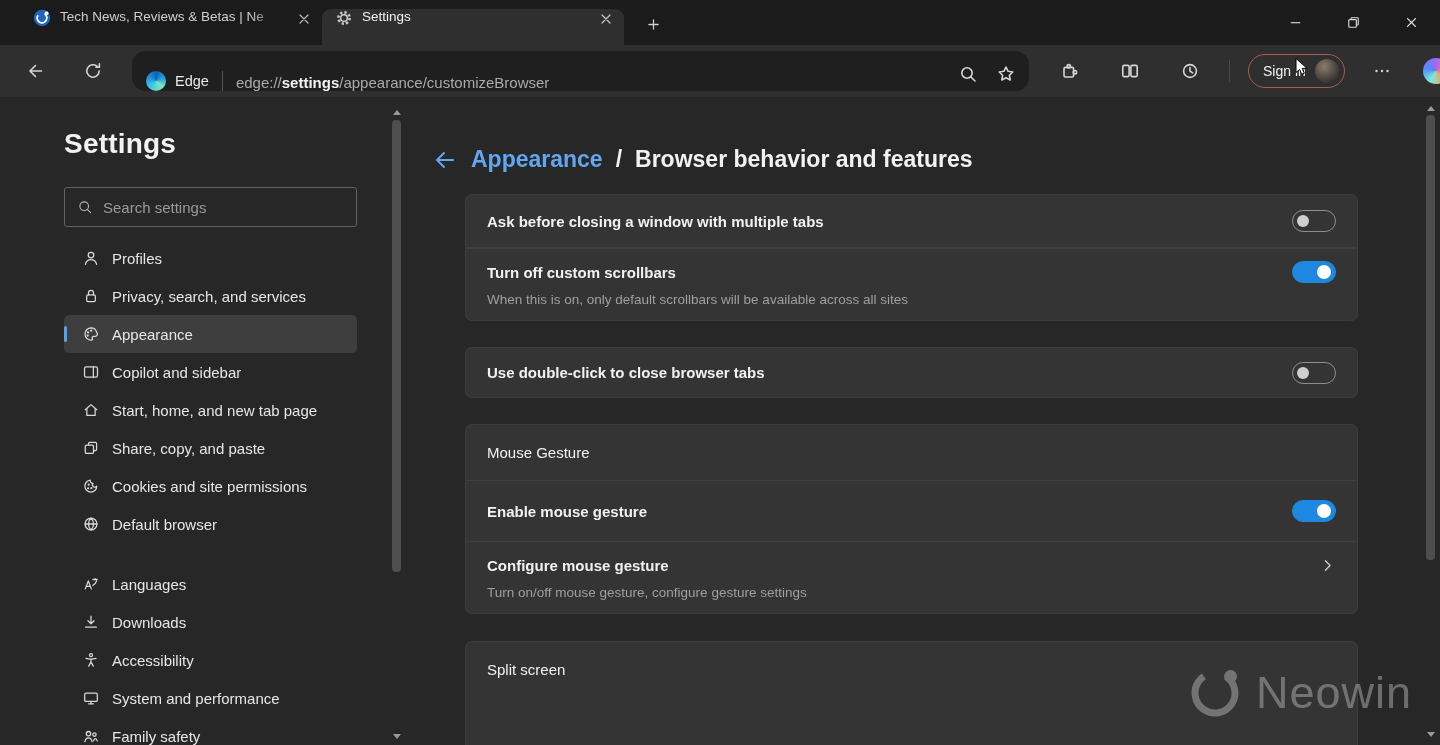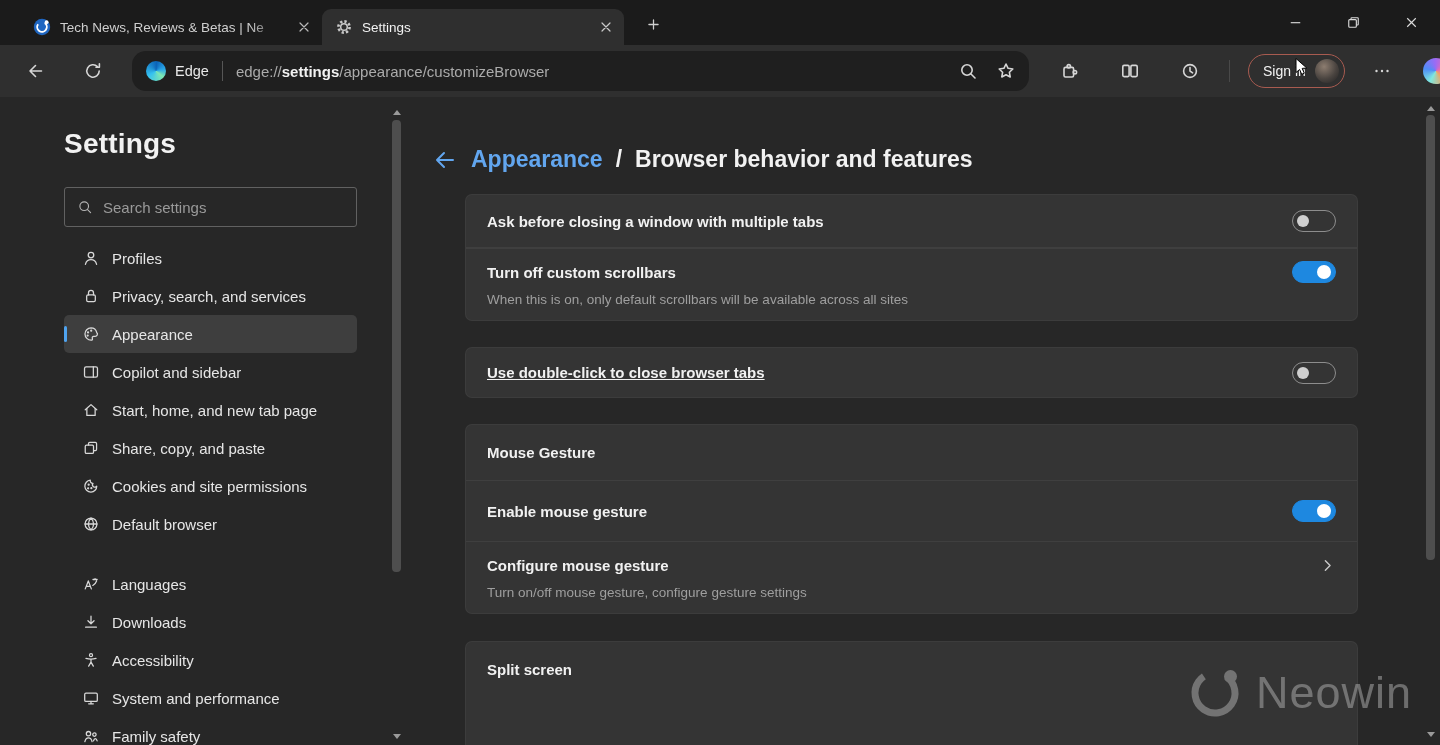--- a/index.html
+++ b/index.html
@@ -9,36 +9,36 @@
     --bg-omnibox:#1f1f1f; --txt:#f2f2f2; --txt-dim:#9f9f9f; --icon:#d6d6d6;
   }
   *{box-sizing:border-box;margin:0;padding:0;}
   html,body{width:1440px;height:745px;overflow:hidden;}
   body{font-family:"Liberation Sans","DejaVu Sans",sans-serif;background:var(--bg-page);color:var(--txt);position:relative;}
   button{background:none;border:none;padding:0;font-family:inherit;color:inherit;cursor:default;}
 
   
   .titlebar{height:45px;background:var(--bg-titlebar);display:flex;align-items:flex-end;}
   .tabstrip{display:flex;align-items:flex-end;padding-left:20px;height:100%;flex:1;min-width:0;}
-  .tab{height:36px;display:flex;align-items:center;gap:9px;padding:0 9px 0 13px;border-radius:9px 9px 0 0;width:302px;flex:none;}
+  .tab{height:36px;display:flex;align-items:flex-start;gap:9px;padding:0 9px 0 13px;border-radius:9px 9px 0 0;width:302px;flex:none;}
   .tab-active{background:var(--bg-toolbar);}
   .tab-title{flex:1;font-size:13.5px;color:#cfcfcf;white-space:nowrap;overflow:hidden;
     -webkit-mask-image:linear-gradient(90deg,#000 84%,transparent);mask-image:linear-gradient(90deg,#000 84%,transparent);}
   .tab-active .tab-title{color:#f2f2f2;}
   .tab-close{width:19px;height:19px;border-radius:4px;display:flex;align-items:center;justify-content:center;flex:none;}
   .favicon{flex:none;}
   .newtab-btn{width:30px;height:30px;margin:0 0 6px 14px;border-radius:6px;display:flex;align-items:center;justify-content:center;flex:none;}
   .win-controls{display:flex;height:100%;flex:none;}
   .win-btn{width:58px;height:45px;display:flex;align-items:center;justify-content:center;}
 
   
   .toolbar{height:52px;background:var(--bg-toolbar);display:flex;align-items:center;padding:0 14px 0 14px;}
   .tool-btn{width:42px;height:38px;border-radius:6px;display:flex;align-items:center;justify-content:center;flex:none;}
   .tool-btn + .tool-btn{margin-left:16px;}
-  .omnibox{height:40px;width:897px;margin-left:18px;background:var(--bg-omnibox);border-radius:14px;display:flex;align-items:center;padding:0 4px 0 14px;flex:none;}
+  .omnibox{height:40px;width:897px;margin-left:18px;background:var(--bg-omnibox);border-radius:14px;display:flex;align-items:flex-end;padding:0 4px 0 14px;flex:none;}
   .omni-brand{display:flex;align-items:center;gap:9px;flex:none;}
   .edge-logo{width:20px;height:20px;border-radius:50%;background:conic-gradient(from 130deg,#7ee8b2,#35c1f1 30%,#0b63b8 65%,#2aa7e8 85%,#7ee8b2);}
   .brand-label{font-size:14.5px;color:#e8e8e8;}
   .omni-divider{width:1px;height:20px;background:#565656;margin:0 13px;flex:none;}
   .omni-url{font-size:15px;color:#ababab;flex:1;white-space:nowrap;overflow:hidden;}
   .omni-url .url-bold{color:#f2f2f2;font-weight:700;}
   .omni-actions{display:flex;align-items:center;flex:none;}
   .omni-icon-btn{width:38px;height:34px;border-radius:6px;display:flex;align-items:center;justify-content:center;}
   .toolbar-right{display:flex;align-items:center;margin-left:20px;gap:18px;flex:none;}
   .vert-div{width:1px;height:22px;background:#494949;flex:none;}
@@ -74,26 +74,26 @@
   
   .panel{flex:1;position:relative;overflow:hidden;min-width:0;}
   .breadcrumb{display:flex;align-items:center;gap:13px;margin:49px 0 0 28px;}
   .bc-back{width:26px;height:26px;display:flex;align-items:center;justify-content:center;color:var(--link-blue);flex:none;}
   .bc-link{font-size:23px;font-weight:600;color:var(--link-blue);}
   .bc-sep,.bc-rest{font-size:23px;font-weight:600;color:#f2f2f2;}
   .card{width:893px;margin:26px 0 0 61px;background:var(--bg-card);border-radius:7px;border:1px solid rgba(255,255,255,.045);overflow:hidden;}
   .card.first{margin-top:21px;}
   .row{display:flex;align-items:center;justify-content:space-between;min-height:46px;padding:0 21px;gap:36px;}
   .row.h52{min-height:52px;}
-  .row.h49{min-height:49px;text-decoration:underline;}
+  .row.h49{min-height:49px;}
   .row.h60{min-height:60px;}
   .row-label{font-size:15px;font-weight:600;color:#f1f1f1;}
   .row-sub{font-size:13.5px;color:var(--txt-dim);padding:0 21px 13px;margin-top:-3px;}
   .hairline{height:1px;background:rgba(255,255,255,.055);}
-  .section-header{min-height:55px;display:flex;align-items:center;padding:0 21px;font-size:15px;font-weight:700;color:#f1f1f1;}
+  .section-header{min-height:55px;display:flex;align-items:center;padding:0 21px;font-size:15px;font-weight:400;color:#f1f1f1;}
   .toggle{width:44px;height:22px;border-radius:11px;border:1px solid #8d8d8d;background:transparent;position:relative;flex:none;}
   .toggle .knob{position:absolute;top:50%;left:4px;transform:translateY(-50%);width:12px;height:12px;border-radius:50%;background:#cfcfcf;}
   .toggle[data-state="on"]{background:var(--toggle-on);border-color:var(--toggle-on);}
   .toggle[data-state="on"] .knob{left:auto;right:4px;width:14px;height:14px;background:#fff;}
   .chevron{display:flex;align-items:center;justify-content:center;flex:none;}
 
   
   .watermark{position:absolute;right:11px;bottom:26px;display:flex;align-items:center;gap:15px;opacity:.5;pointer-events:none;}
   .wm-text{font-size:45px;color:#b2b2b2;letter-spacing:1px;}
 

